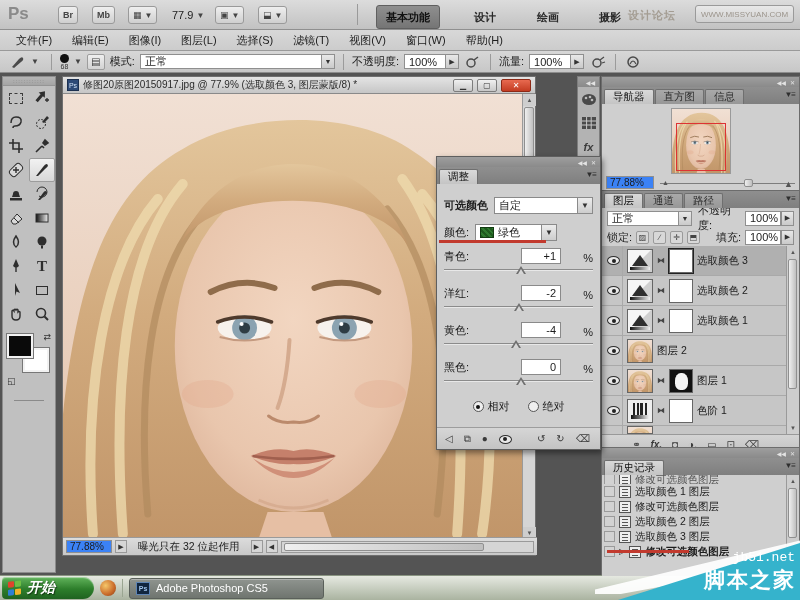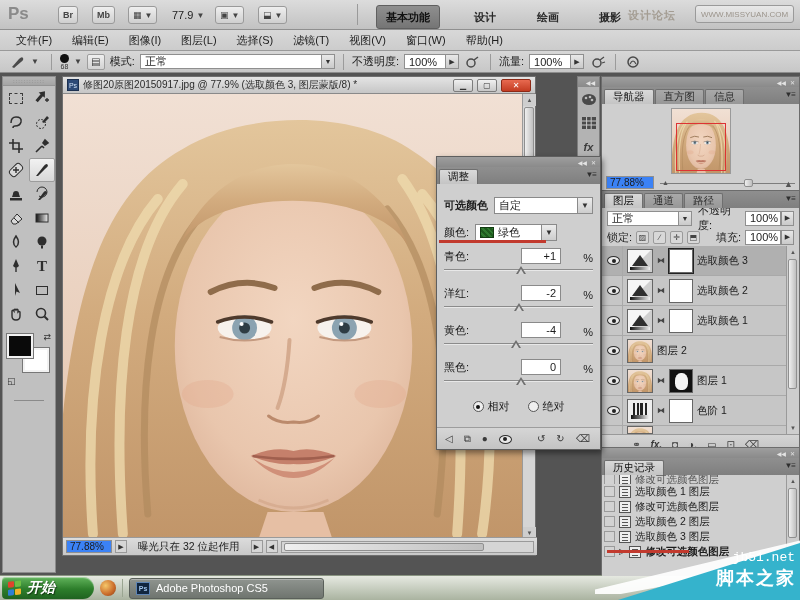--- a/index.html
+++ b/index.html
@@ -140,21 +140,21 @@
   .winflag span { height:6px; border-radius:1px; }
   .startlbl { color:#fff; font-weight:bold; font-style:italic; font-size:14px; text-shadow:1px 1px 1px rgba(0,0,0,.5); }
   .qlico { width:16px; height:16px; border-radius:50%; background:radial-gradient(circle at 35% 35%, #f5c76a, #c96a2a 60%, #7e3c14); }
   .taskbtn { width:195px; height:21px; border-radius:3px; background:linear-gradient(#8f948f,#6f756f); border:1px solid #5a605a; display:flex; align-items:center; gap:6px; padding:0 6px; color:#fff; font-size:11px; box-shadow:inset 0 1px 0 rgba(255,255,255,.3); }
   .psmini { width:14px; height:13px; background:#10253f; border:1px solid #5d84b5; color:#9fc2ea; font-size:7px; font-weight:bold; display:flex; align-items:center; justify-content:center; }
 
   
   .wmband { left:595px; top:538px; width:215px; height:56px; background:rgba(255,255,255,.92); clip-path:polygon(100% 0, 100% 38%, 12% 100%, 0 100%, 0 92%); z-index:50; }
   .wmtri { left:618px; top:543px; width:182px; height:57px; background:#35b3cc; clip-path:polygon(100% 0, 100% 100%, 0 100%); z-index:51; }
   .wmtxt1 { left:690px; top:550px; width:105px; color:#fff; font-size:13px; text-align:right; z-index:52; font-family:"Liberation Mono","DejaVu Sans Mono",monospace; }
-  .wmtxt2 { left:672px; top:566px; width:124px; color:#fff; font-size:18px; font-weight:bold; text-align:right; z-index:52; letter-spacing:2px; }
+  .wmtxt2 { left:672px; top:566px; width:124px; color:#fff; font-size:21px; font-weight:bold; text-align:right; z-index:52; letter-spacing:2px; }
 
   .dim { color:#555; }
 </style>
 </head>
 <body>
 
 <svg width="0" height="0" style="position:absolute">
   <defs>
     <radialGradient id="skinG" cx="50%" cy="42%" r="65%">
       <stop offset="0%" stop-color="#f2d6c1"></stop>

